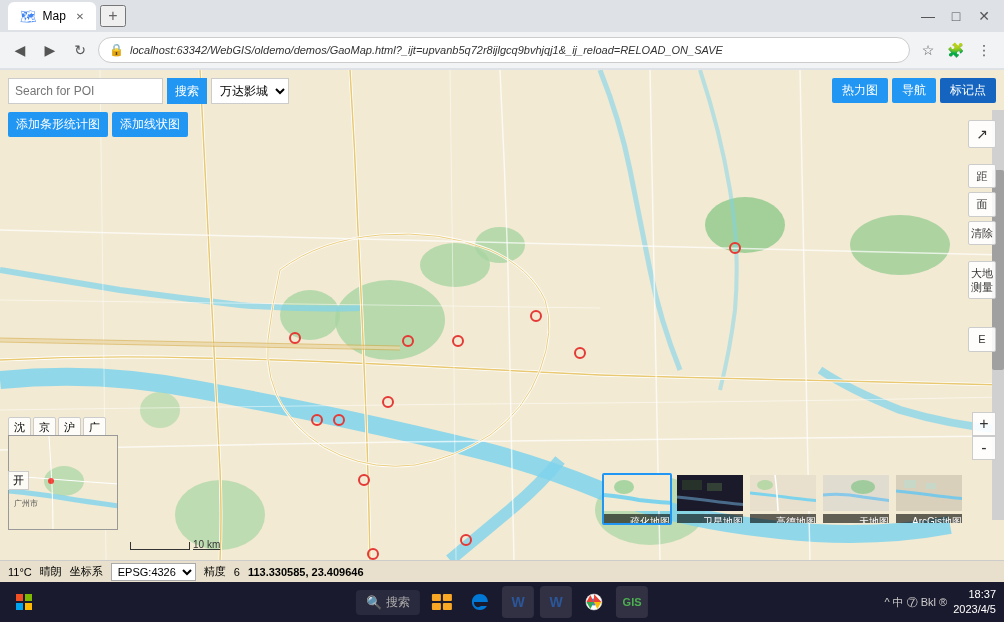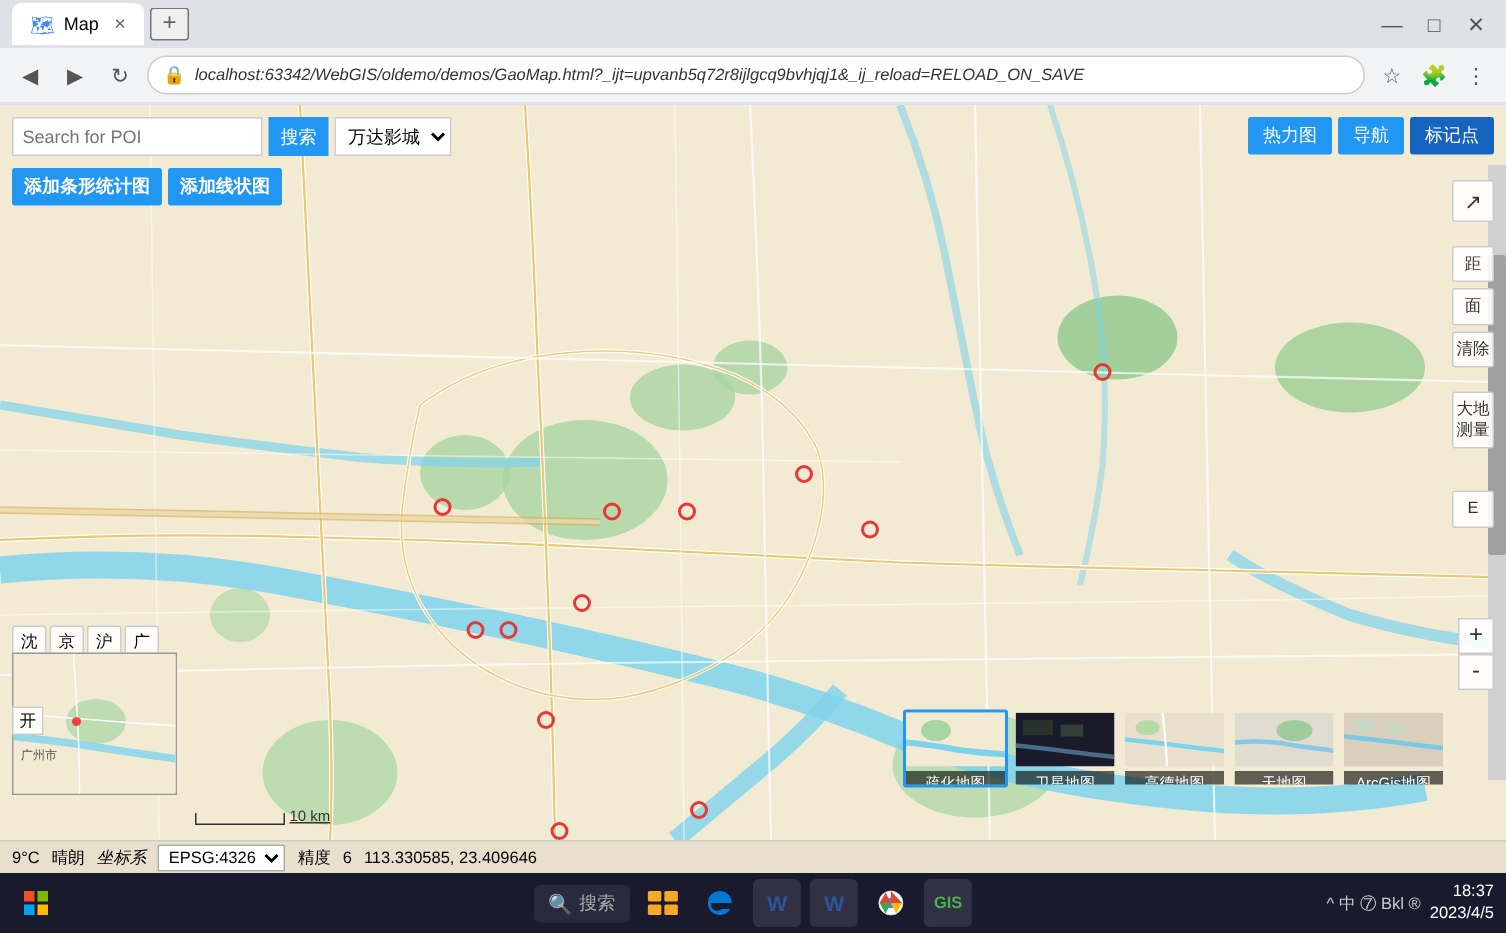--- a/index.html
+++ b/index.html
@@ -104,21 +104,21 @@
     
     .map-search-bar {
       position: absolute;
       top: 8px;
       left: 8px;
       display: flex;
       gap: 4px;
       z-index: 10;
     }
     .search-input {
-      width: 167px;
+      width: 155px;
       height: 26px;
       border: 1px solid #ccc;
       padding: 0 6px;
       font-size: 12px;
       background: white;
     }
     .search-btn {
       background: #2196F3;
       color: white;
       border: none;
@@ -146,21 +146,20 @@
       z-index: 10;
     }
     .action-btn {
       background: #2196F3;
       color: white;
       border: none;
       padding: 4px 8px;
       font-size: 12px;
       cursor: pointer;
       border-radius: 2px;
-      font-weight: bold;
     }
 
     
     .map-right-controls {
       position: absolute;
       right: 8px;
       top: 50px;
       z-index: 10;
       display: flex;
       flex-direction: column;
@@ -231,21 +230,21 @@
       border: 2px solid transparent;
       overflow: hidden;
       border-radius: 2px;
     }
     .map-type-item.active { border-color: #2196F3; }
     .map-type-thumb {
       width: 100%;
       height: 36px;
     }
     .map-type-label {
-      text-align: center;
+      text-align: right;
       font-size: 10px;
       background: rgba(0,0,0,0.6);
       color: white;
       padding: 1px 0;
     }
 
     
     .mini-map {
       position: absolute;
       bottom: 30px;
@@ -600,29 +599,29 @@
   <div class="poi-marker" style="left:735px; top:178px;"></div>
   <div class="poi-marker" style="left:388px; top:332px;"></div>
   <div class="poi-marker" style="left:317px; top:350px;"></div>
   <div class="poi-marker" style="left:339px; top:350px;"></div>
   <div class="poi-marker" style="left:364px; top:410px;"></div>
   <div class="poi-marker" style="left:466px; top:470px;"></div>
   <div class="poi-marker" style="left:373px; top:484px;"></div>
 </div>
 
 <div class="status-bar">
-  <span style="font-size:11px;">9°C</span>
+  <span style="font-size:11px;">11°C</span>
   <span style="font-size:11px;">晴朗</span>
-  <span style="font-size:11px;font-style:italic;">坐标系</span>
+  <span style="font-size:11px;">坐标系</span>
   <select class="crs-select">
     <option>EPSG:4326</option>
   </select>
   <span style="font-size:11px;">精度</span>
   <span style="font-size:11px;">6</span>
-  <span style="font-size:11px;">113.330585, 23.409646</span>
+  <span style="font-size:11px;font-weight:bold;">113.330585, 23.409646</span>
 </div>
 
 <div class="taskbar">
   <button class="start-btn">
     <svg width="18" height="18" viewBox="0 0 18 18" xmlns="http://www.w3.org/2000/svg">
       <rect x="1" y="1" width="7" height="7" fill="#f25022"></rect>
       <rect x="10" y="1" width="7" height="7" fill="#7fba00"></rect>
       <rect x="1" y="10" width="7" height="7" fill="#00a4ef"></rect>
       <rect x="10" y="10" width="7" height="7" fill="#ffb900"></rect>
     </svg>

